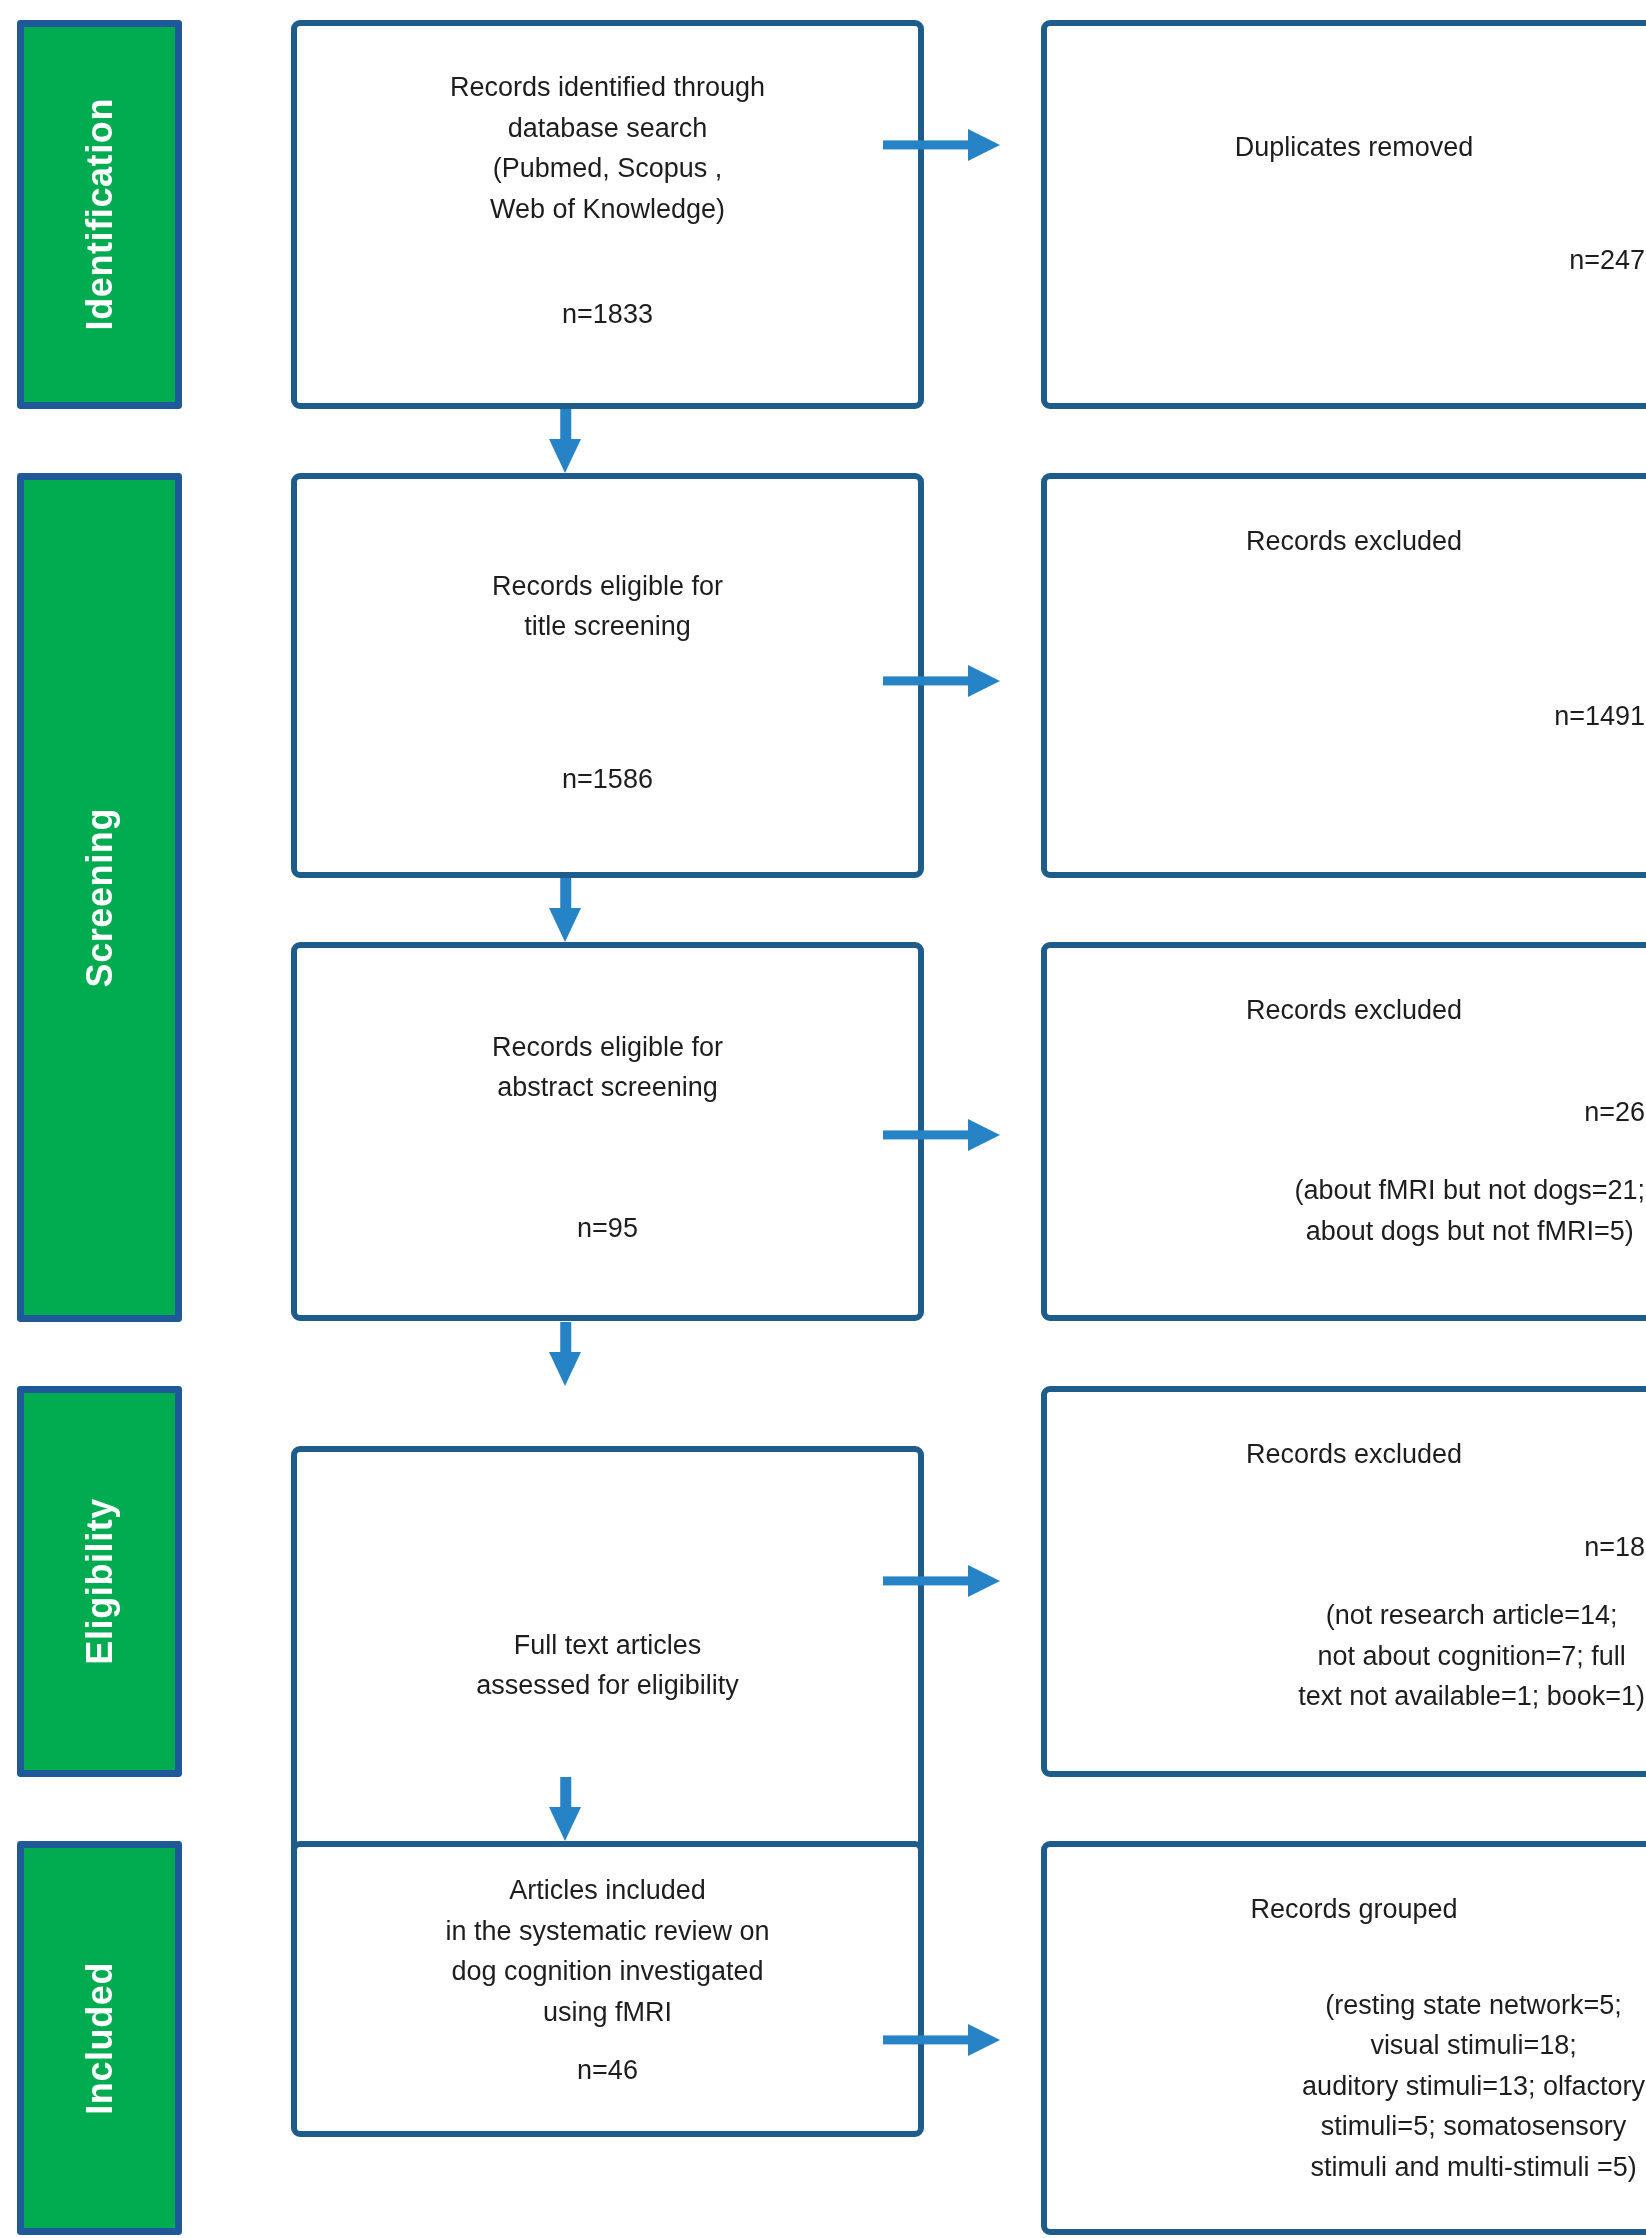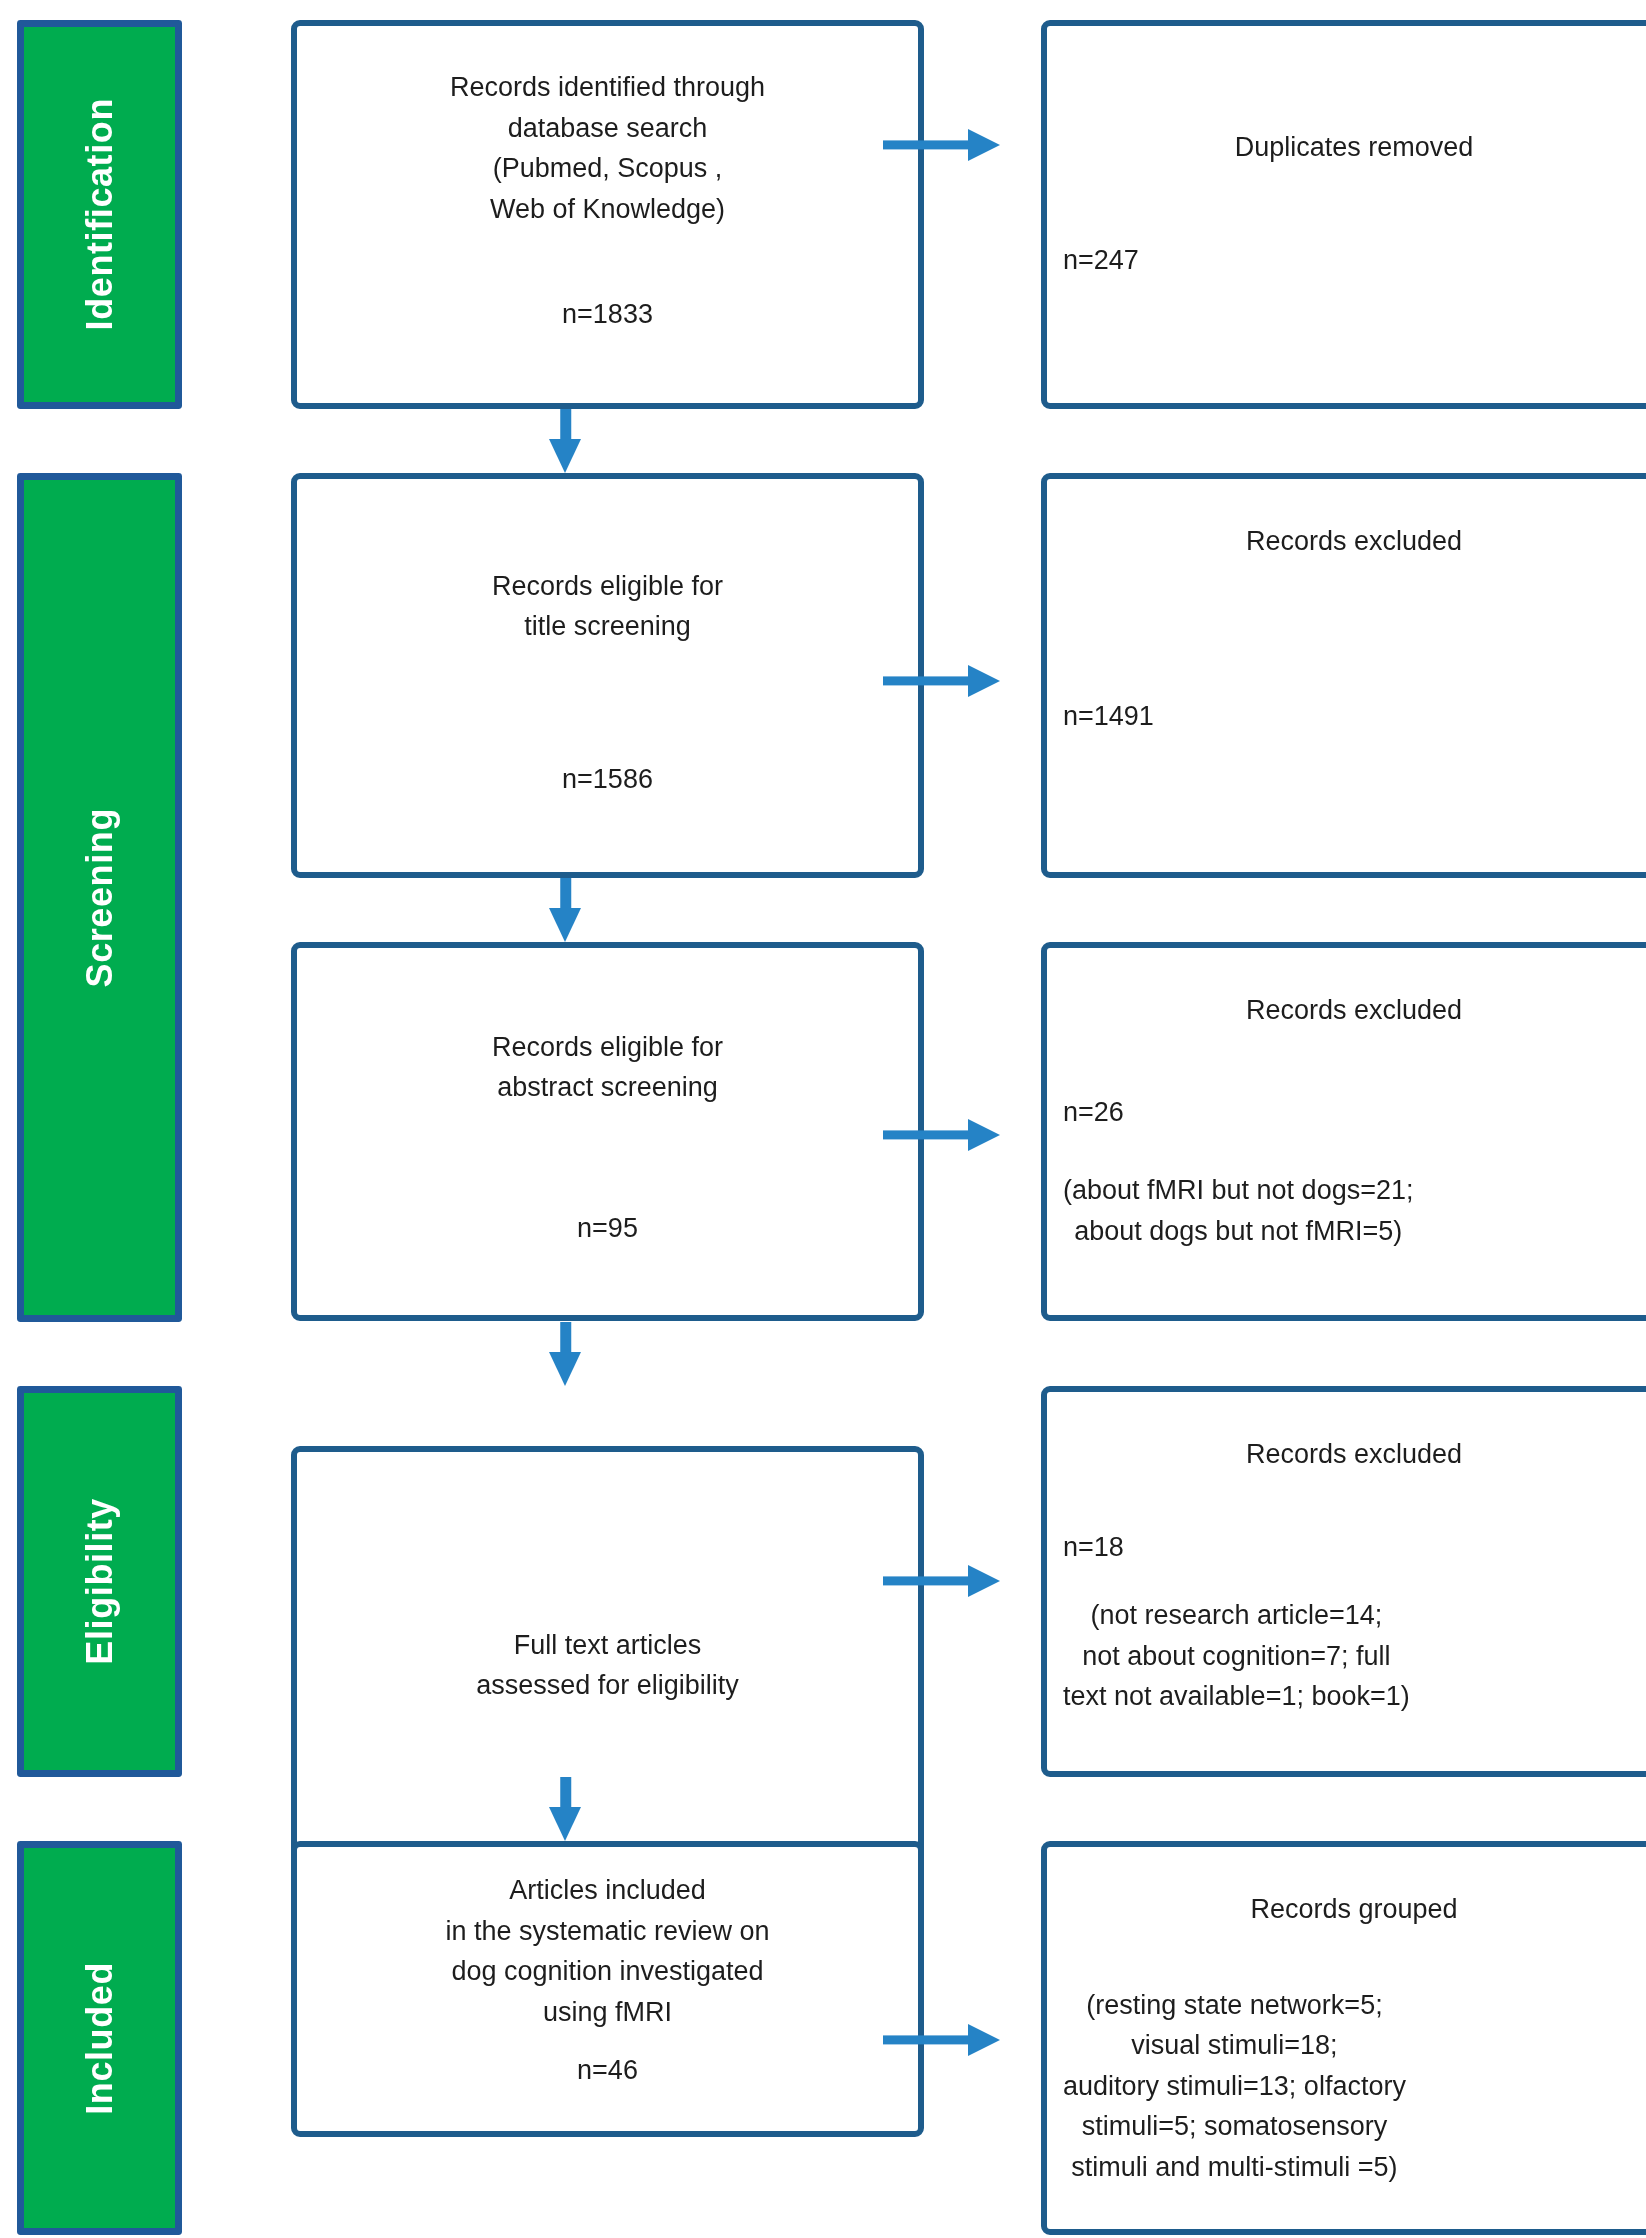--- a/index.html
+++ b/index.html
@@ -78,21 +78,21 @@
   #process-5 { top: 1841px; height: 296px; }
 
   
   .sbox { left: 1000px; width: 626px; padding: 26px 16px; gap: 24px; }
   .sbox .sbox-title { padding-top: 16px; }
   .sbox .sbox-mid {
     flex: 1;
     display: flex;
     flex-direction: column;
     justify-content: space-evenly;
-    align-items: flex-start;
+    align-items: flex-end;
   }
   .sbox .sbox-count { white-space: pre-line; }
   .sbox .sbox-detail { white-space: pre-line; }
   #side-1 { top: 20px;   height: 389px; }
   #side-2 { top: 473px;  height: 405px; }
   #side-3 { top: 942px; height: 379px; }
   #side-4 { top: 1386px; height: 391px; }
   #side-5 { top: 1841px; height: 394px; }
   #side-1 .sbox-title { padding-top: 75px; }
 

